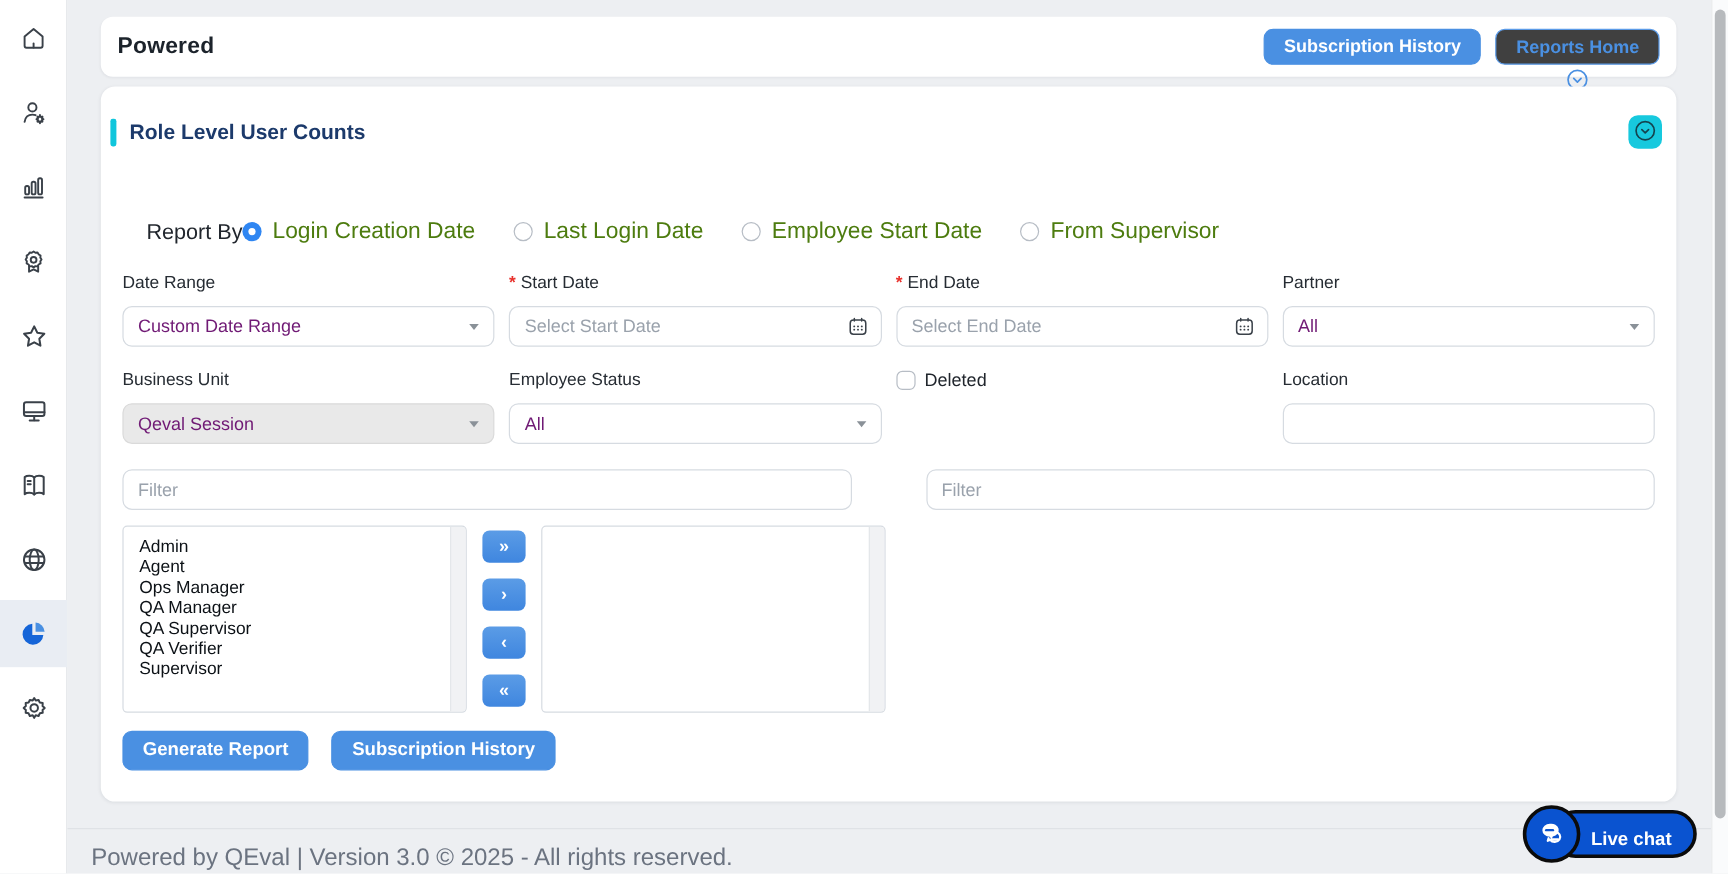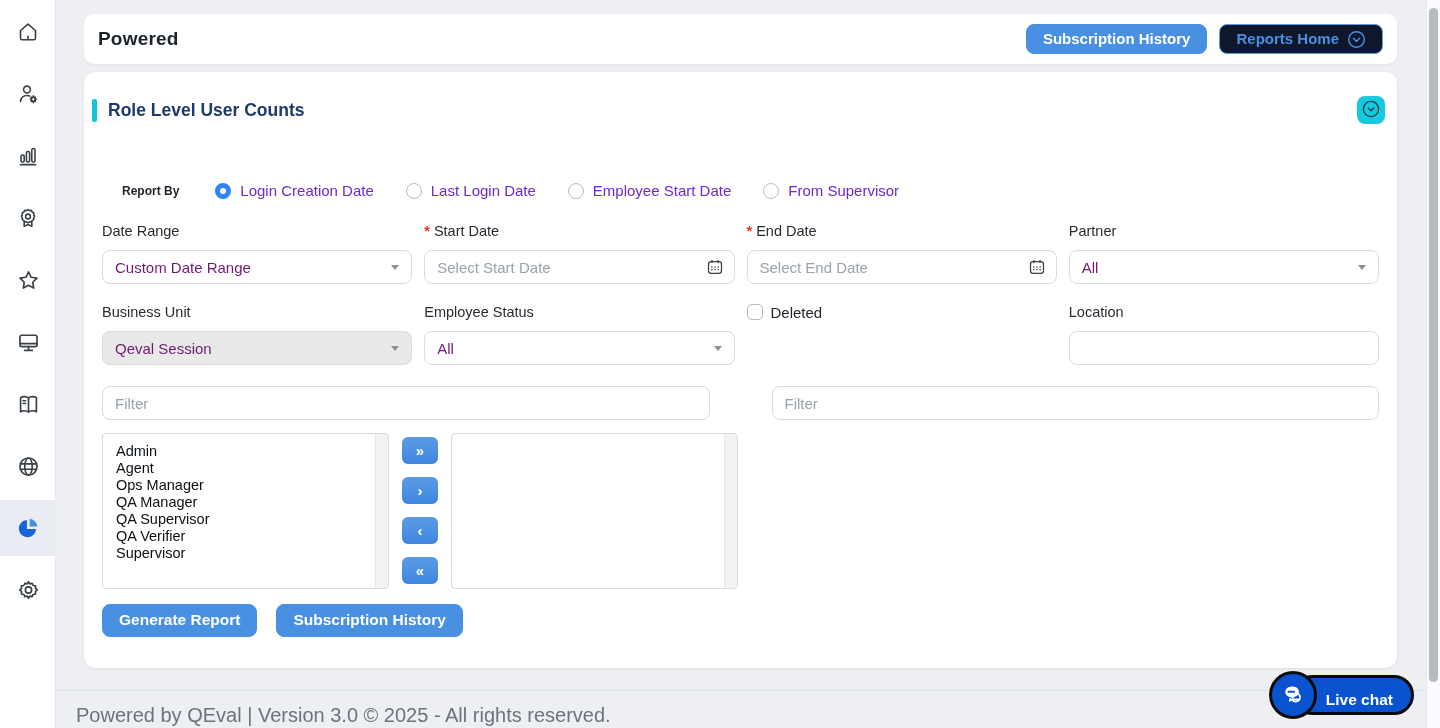--- a/index.html
+++ b/index.html
@@ -31,50 +31,50 @@
     display:flex; align-items:center; padding:0 14px;
   }
   .page-title { font-size:19px; font-weight:700; color:#1c232b; letter-spacing:.2px; }
   .header-actions { margin-left:auto; display:flex; gap:12px; align-items:center; }
   .btn {
     font-family:inherit; font-size:15px; font-weight:600; border-radius:8px;
     padding:6px 16px; cursor:pointer; border:1px solid transparent; line-height:1.2;
     display:inline-flex; align-items:center; gap:8px; height:30px;
   }
   .btn-primary { background:#4a90e2; color:#fff; border-color:#4a90e2; }
-  .btn-outline { background:#0f172a; color:#4a90e2; border-color:#5b9be8; }
+  .btn-outline { background:#404040; color:#4a90e2; border-color:#5b9be8;flex-direction:column; }
   .btn-outline svg { display:block; }
   
   .panel-card {
     margin:8px 43px 0 28px; height:596px; background:#fff; border-radius:12px;
     box-shadow:0 1px 3px rgba(16,24,40,.07);
     position:relative; padding:0 18px;
   }
   .panel-head { display:flex; align-items:center; padding-top:24px; margin:0 -6px 0 -10px; }
   .accent-bar { width:5px; height:23px; background:#10c6dc; border-radius:2px; margin-right:11px; }
   .panel-title { font-size:17.5px; font-weight:700; color:#1c3a6b; }
   .collapse-btn {
     margin-left:auto; width:28px; height:28px; border:none; border-radius:8px;
     background:#17c9de; display:flex; align-items:center; justify-content:center; cursor:pointer;
   }
   
   .report-by { display:flex; align-items:center; margin:58px 0 0 20px; }
-  .rb-label { font-size:12px; font-weight:700; color:#21262d; margin-right:36px; }
+  .rb-label { font-size:18px; font-weight:400; color:#21262d; }
   .radio-row { display:flex; align-items:center; gap:32px; }
   .radio-opt { display:flex; align-items:center; gap:9px; cursor:pointer; }
   .radio {
     width:16px; height:16px; border-radius:50%;
     border:1.5px solid #b7bdc5; background:#fff; position:relative; flex:0 0 auto;
   }
   .radio.on { border:none; background:#2f86f2; }
   .radio.on::after {
     content:""; position:absolute; left:5px; top:5px; width:6px; height:6px;
     border-radius:50%; background:#fff;
   }
-  .radio-label { font-size:15px; color:#6d28d9; }
+  .radio-label { font-size:19px; color:#4d7c0f; }
   
   .form-grid {
     display:grid; grid-template-columns:repeat(4, 1fr); column-gap:12px; row-gap:19px;
     margin-top:23px;
   }
   .field-label { font-size:14.5px; color:#262c33; margin-bottom:10px; display:flex; align-items:center; gap:4px; height:18px; }
   .req { color:#e8322d; font-weight:700; }
   .control {
     height:34px; border:1px solid #d6dbe1; border-radius:8px; background:#fff;
     display:flex; align-items:center; padding:0 12px; font-size:15px; color:#701a75;

